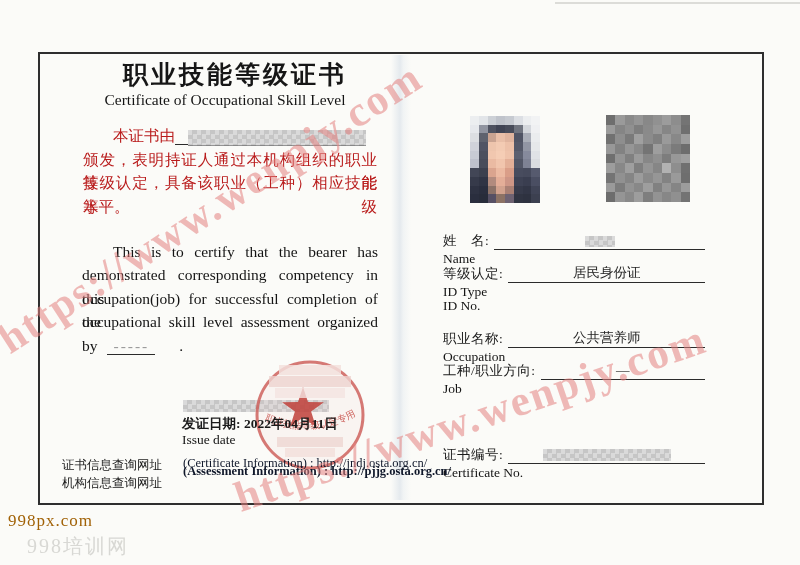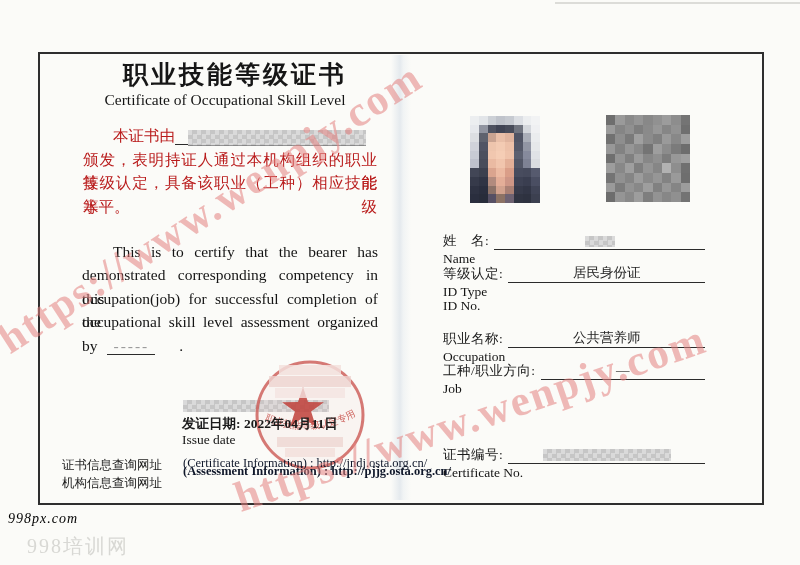--- a/index.html
+++ b/index.html
@@ -48,21 +48,21 @@
   .frow-line{display:flex;align-items:flex-end;}
   .flabel{font-size:13.5px;color:#1a1a1a;white-space:nowrap;padding-right:5px;letter-spacing:0.5px;}
   .fval{flex:1;border-bottom:1.5px solid #2b2b2b;text-align:center;font-size:13.5px;line-height:15px;padding-bottom:2px;min-height:15px;}
   .fen{font-size:13.5px;color:#141414;margin-top:1px;}
   .vblur{display:inline-block;height:11px;vertical-align:bottom;}
   
   .wm{position:absolute;z-index:10;font-weight:700;font-size:43px;letter-spacing:2px;
     color:rgba(228,130,128,0.55);white-space:nowrap;transform-origin:0 50%;pointer-events:none;}
   .wm1{left:2px;top:318px;transform:rotate(-33deg);}
   .wm2{left:236px;top:474px;transform:rotate(-19deg);}
-  .corner-site{position:absolute;left:8px;top:511px;font-style:italic;font-size:14px;color:#000000;z-index:11;letter-spacing:1px;}
+  .corner-site{position:absolute;left:8px;top:511px;font-size:17px;color:#a16207;z-index:11;letter-spacing:1px;}
   .corner-site-cn{position:absolute;left:27px;top:533px;font-size:20px;color:#d8d8d4;z-index:11;letter-spacing:2px;}
 </style>
 </head>
 <body>
 
 <div id="page">
   <div class="edge-top"></div>
   <div class="edge-right"></div>
   <div class="border-rect"></div>
   <div class="seam"></div>

